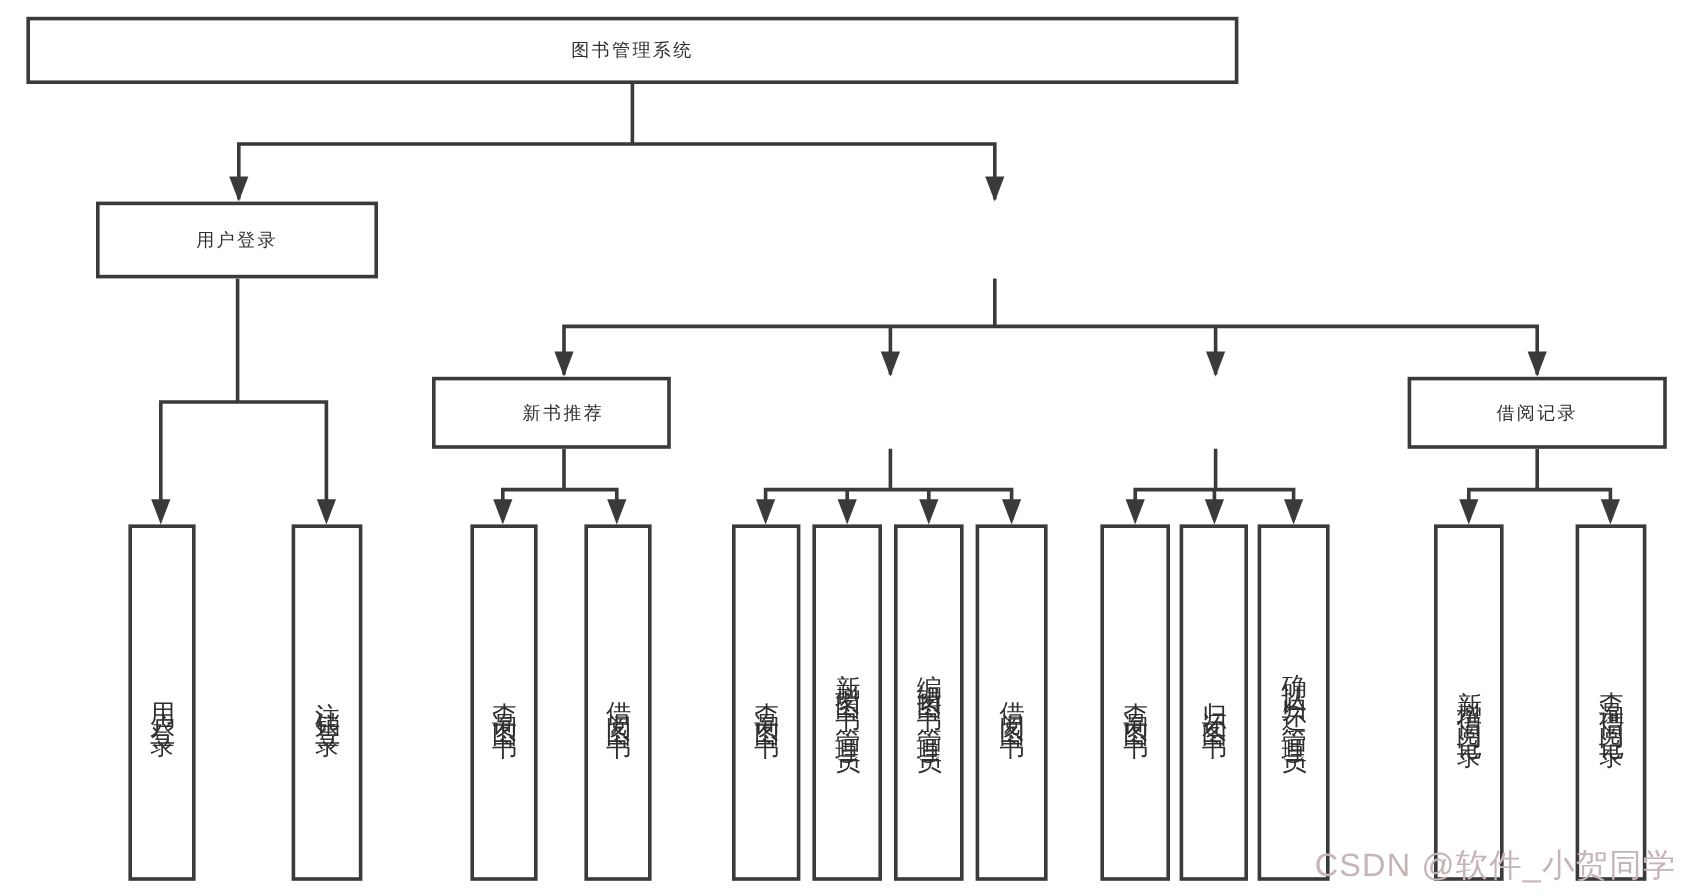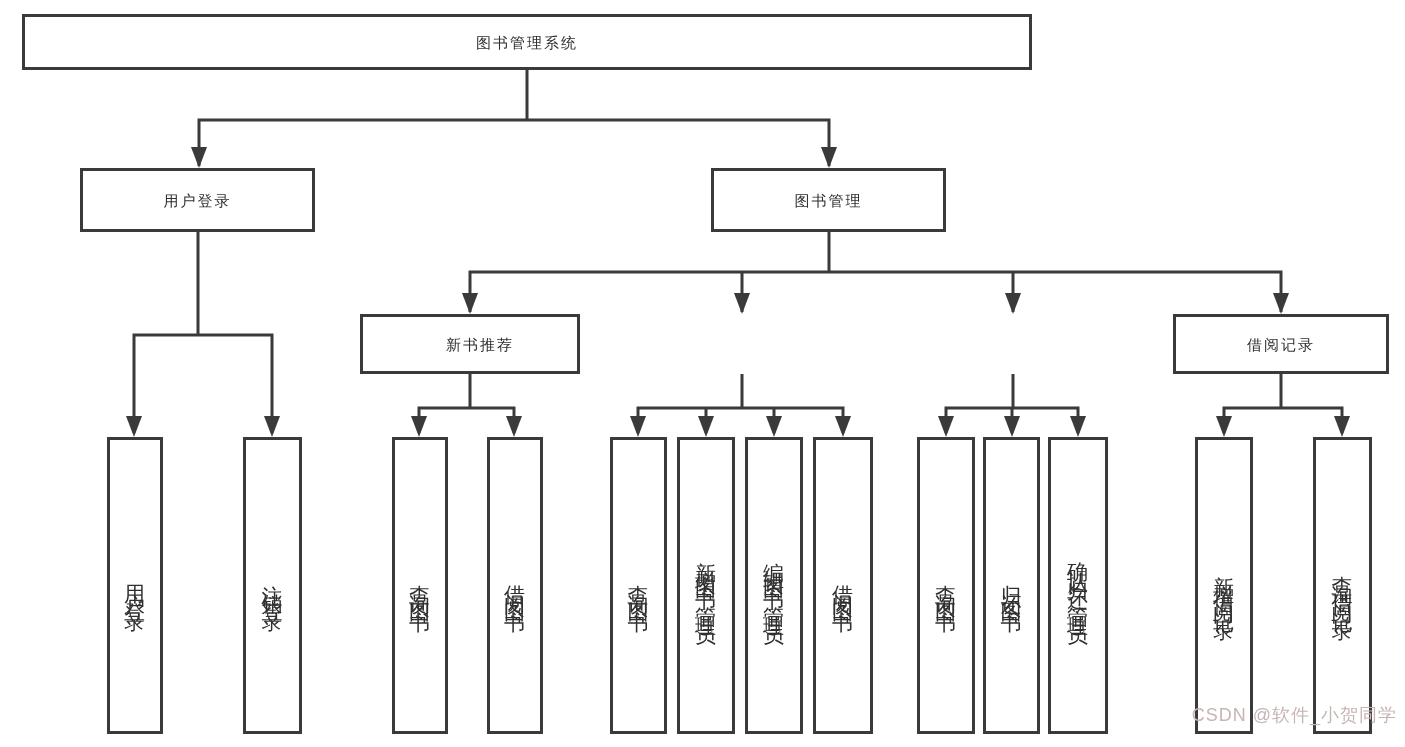--- a/index.html
+++ b/index.html
@@ -41,42 +41,42 @@
   .v {
     writing-mode: vertical-rl;
     font-size: 21px;
     letter-spacing: 9px;
     top: 437px;
     height: 297px;
   }
   .root   { left: 22px;   top: 14px;  width: 1010px; height: 56px; }
   .b-user { left: 80px;   top: 168px; width: 235px;  height: 64px; }
   .b-book { left: 711px;  top: 168px; width: 235px;  height: 64px; }
-  .b-rec  { left: 360px;  top: 314px; width: 220px;  height: 60px; padding-left: 20px; }
+  .b-rec  { left: 360px;  top: 314px; width: 199px;  height: 60px; padding-left: 20px; }
   .b-bor  { left: 634px;  top: 314px; width: 216px;  height: 60px; }
   .b-cur  { left: 905px;  top: 314px; width: 216px;  height: 60px; }
   .b-recd { left: 1173px; top: 314px; width: 216px;  height: 60px; }
   .l-login  { left: 107px;  width: 56px; }
   .l-logout { left: 243px;  width: 59px; }
   .l-b1 { left: 392px;  width: 56px; }
   .l-b2 { left: 487px;  width: 56px; }
   .l-c1 { left: 610px;  width: 57px; }
   .l-c2 { left: 677px;  width: 58px; }
   .l-c3 { left: 745px;  width: 58px; }
   .l-c4 { left: 813px;  width: 60px; }
   .l-d1 { left: 917px;  width: 58px; }
   .l-d2 { left: 983px;  width: 57px; }
   .l-d3 { left: 1048px; width: 60px; }
   .l-e1 { left: 1195px; width: 58px; }
   .l-e2 { left: 1313px; width: 59px; }
   .watermark {
     position: absolute;
     right: 8px;
-    bottom: 20px;
-    font-size: 18px;
+    bottom: 8px;
+    font-size: 27px;
     color: var(--watermark);
     letter-spacing: 1px;
     z-index: 5;
     white-space: nowrap;
   }
   svg .wire { stroke: var(--line); stroke-width: 3; fill: none; }
   svg .head { fill: var(--line); stroke: none; }
 </style>
 </head>
 <body>
@@ -118,21 +118,20 @@
     <polygon class="head" points="938,416 954,416 946,437"></polygon>
     <polygon class="head" points="1004,416 1020,416 1012,437"></polygon>
     <polygon class="head" points="1070,416 1086,416 1078,437"></polygon>
     <polygon class="head" points="1216,416 1232,416 1224,437"></polygon>
     <polygon class="head" points="1334,416 1350,416 1342,437"></polygon>
   </svg>
 
   <div class="node h root">图书管理系统</div>
 
   <div class="node h b-user">用户登录</div>
-  <div class="node h b-book">图书管理</div>
 
   <div class="node h b-rec">新书推荐</div>
   <div class="node h b-recd">借阅记录</div>
 
   <div class="node v l-login">用户登录</div>
   <div class="node v l-logout">注销登录</div>
 
   <div class="node v l-b1">查询图书</div>
   <div class="node v l-b2">借阅图书</div>
 

